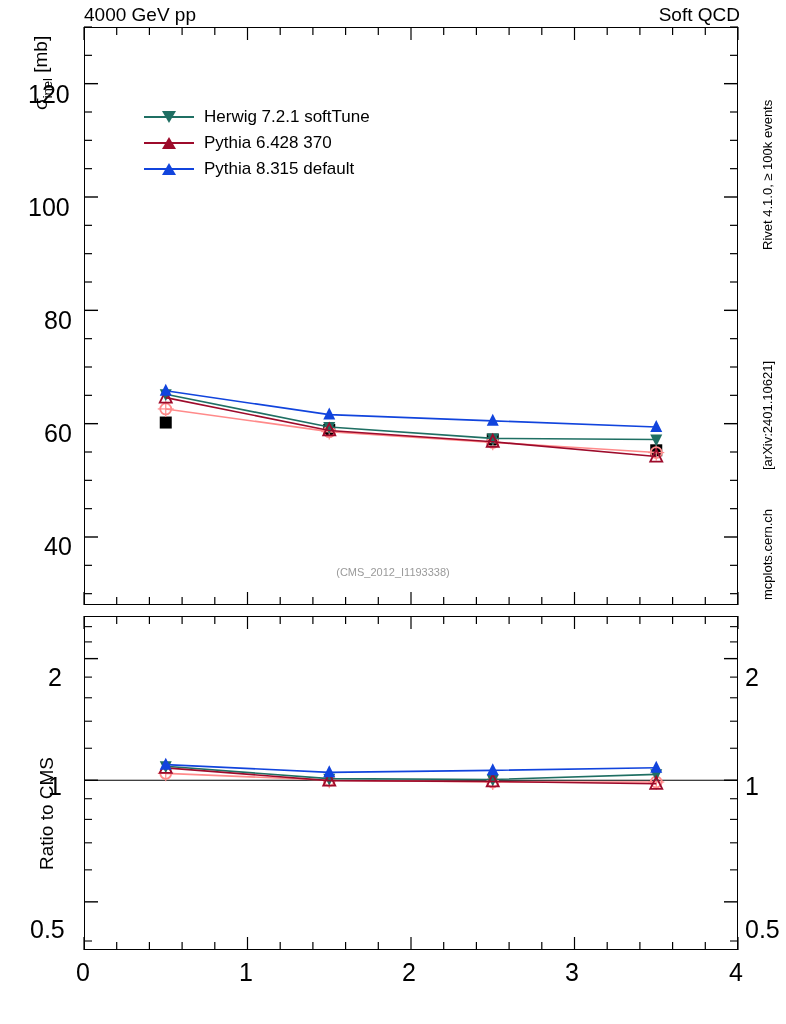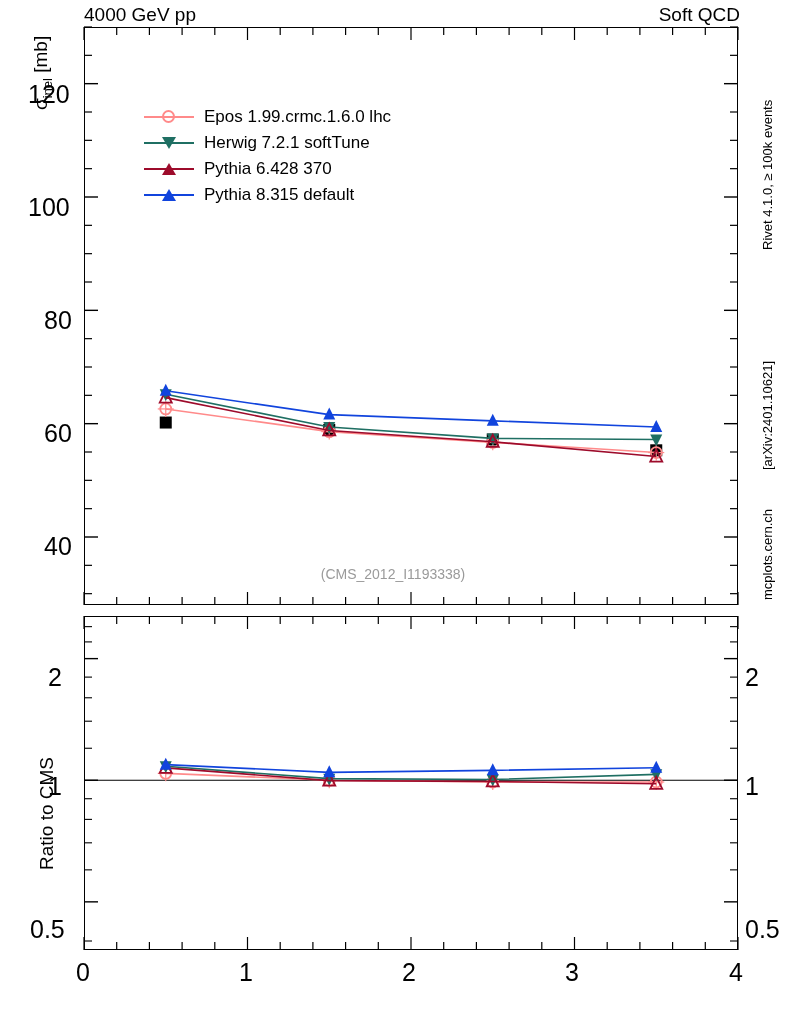--- a/index.html
+++ b/index.html
@@ -91,21 +91,21 @@
     left: 0; right: 0;
     top: 55px;
     text-align: center;
     font-size: 19px;
   }
   #watermark {
     position: absolute;
     left: 0; right: 0;
     top: 566px;
     text-align: center;
-    font-size: 14px;
+    font-size: 11px;
     color: #9a9a9a;
   }
 
   
   #legend {
     position: absolute;
     left: 140px;
     top: 104px;
     font-size: 17px;
   }
@@ -191,27 +191,20 @@
     <span>σ<sub style="font-size:13px">inel</sub> [mb]</span>
   </div>
 
   <div class="tlabel" style="left:28px; top:80px;">120</div>
   <div class="tlabel" style="left:28px; top:193px;">100</div>
   <div class="tlabel" style="left:44px; top:306px;">80</div>
   <div class="tlabel" style="left:44px; top:419px;">60</div>
   <div class="tlabel" style="left:44px; top:532px;">40</div>
 
   <div id="legend">
-    <div class="leg-row">
-      <span class="leg-mark">
-        <span class="leg-line" style="background:#ff8a8a;"></span>
-        <span class="leg-sym m-circ-open"></span>
-      </span>
-      <span class="leg-text">Epos 1.99.crmc.1.6.0 lhc</span>
-    </div>
     <div class="leg-row">
       <span class="leg-mark">
         <span class="leg-line" style="background:#1f6f63;"></span>
         <span class="leg-sym m-tri-down" style="left:22px; top:7px;"></span>
       </span>
       <span class="leg-text">Herwig 7.2.1 softTune</span>
     </div>
     <div class="leg-row">
       <span class="leg-mark">
         <span class="leg-line" style="background:#9d0b2b;"></span>

